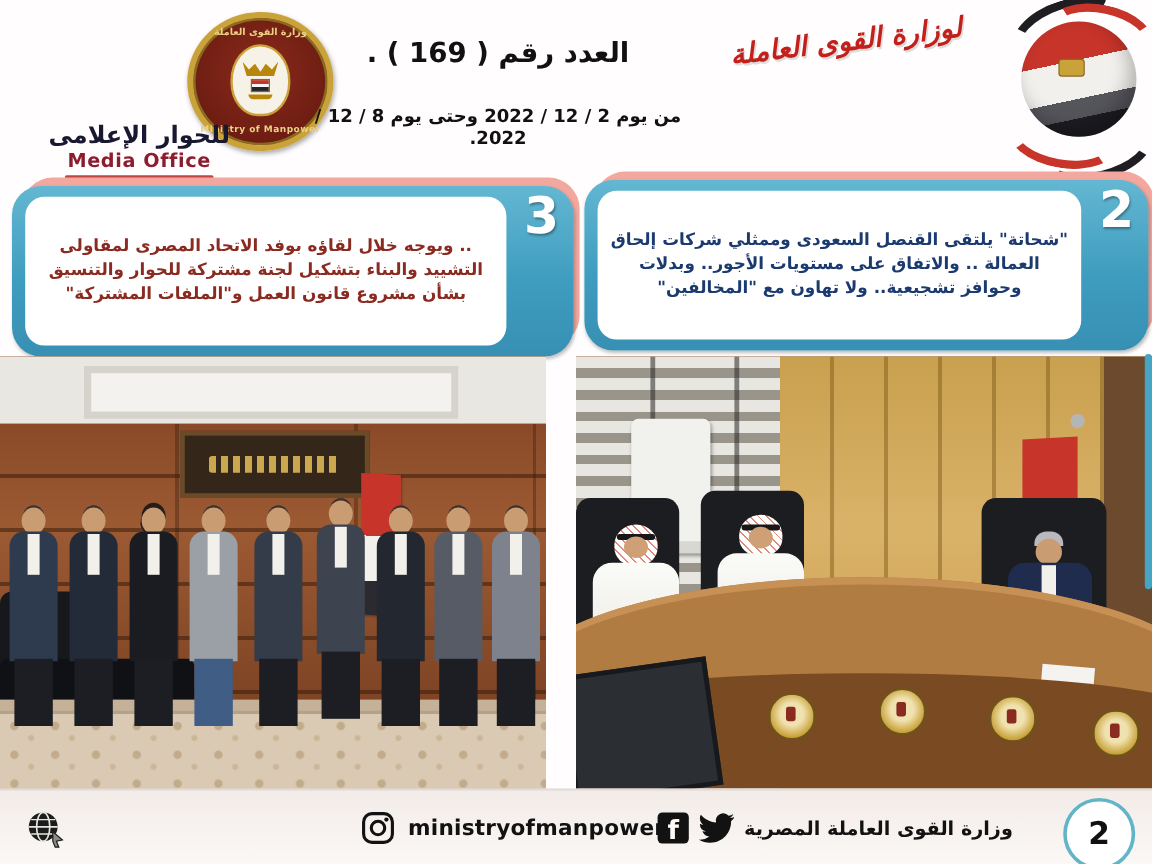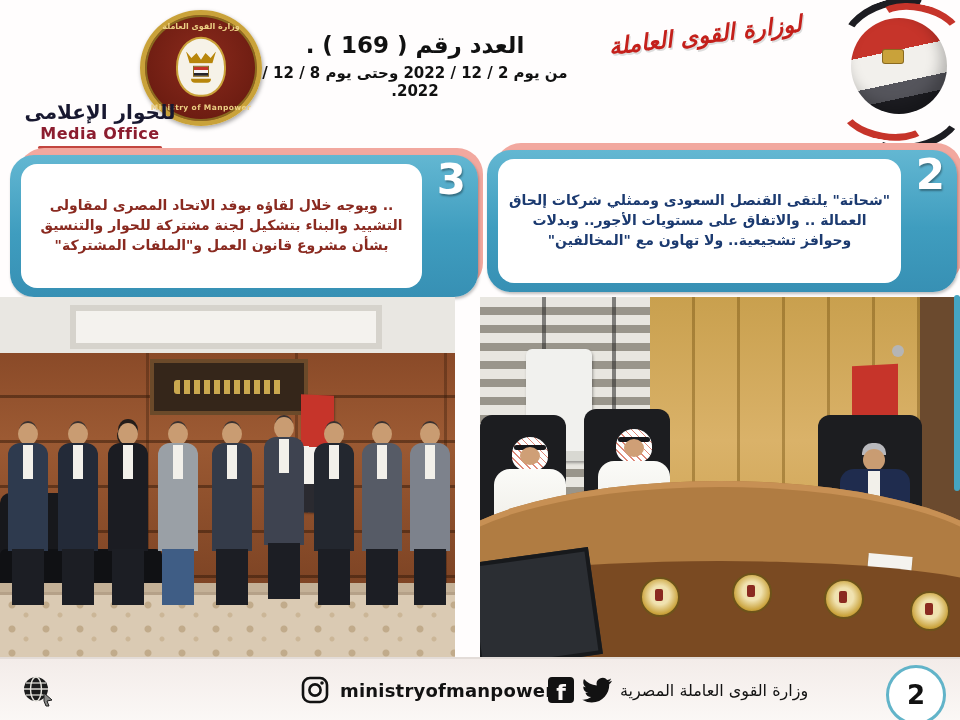--- a/index.html
+++ b/index.html
@@ -2,21 +2,21 @@
 <html lang="ar"><head>
 <meta charset="utf-8">
 <style>
   html,body{margin:0;padding:0;background:#ffffff;}
   .page{position:relative;width:960px;height:720px;overflow:hidden;background:#fffdfd;
         font-family:"DejaVu Sans","Liberation Sans",sans-serif;}
 
   
   .hdr{position:absolute;left:0;top:0;width:960px;height:150px;background:#fffdfd;}
 
-  .logo-block{position:absolute;left:10px;top:4px;width:290px;height:146px;}
+  .logo-block{position:absolute;left:26px;top:4px;width:290px;height:146px;}
   .seal{position:absolute;left:130px;top:6px;width:112px;height:106px;border-radius:50%;
         background:radial-gradient(circle at 50% 42%,#8a2a1c 0%,#6e1d12 70%,#5a160e 100%);
         border:5px solid #c9a23a;box-shadow:0 0 0 2px #8a6a1f inset,1px 2px 4px rgba(0,0,0,.35);}
   .seal-arc{position:absolute;width:100%;text-align:center;color:#ecd084;font-weight:bold;}
   .seal-arc.top{top:7px;font-size:8px;}
   .seal-arc.bottom{bottom:9px;font-size:7.5px;letter-spacing:.4px;}
   .seal-core{position:absolute;left:50%;top:50%;transform:translate(-50%,-52%);width:46px;height:56px;
         background:#f6f2e8;border-radius:50% 50% 46% 46%;border:2px solid #caa23a;
         display:flex;flex-direction:column;align-items:center;justify-content:center;gap:2px;}
   .eagle-wings{width:30px;height:12px;background:#b8860b;
@@ -25,21 +25,21 @@
         border:1px solid #8a6a1f;}
   .eagle-base{width:20px;height:4px;background:#b8860b;border-radius:0 0 4px 4px;}
   .office-ar{position:absolute;left:0;top:96px;width:180px;text-align:center;
         font-size:20px;font-weight:bold;color:#181830;}
   .office-en{position:absolute;left:0;top:120px;width:180px;text-align:center;
         font-size:16px;font-weight:bold;color:#8c1d2f;letter-spacing:.5px;}
   .office-line{position:absolute;left:28px;top:142px;width:124px;height:3px;background:#c2453f;border-radius:2px;}
 
   .issue-block{position:absolute;left:250px;top:18px;width:330px;height:120px;text-align:center;}
   .issue-line{direction:rtl;font-size:23px;font-weight:bold;color:#111;margin-top:14px;}
-  .date-line{direction:rtl;font-size:15px;font-weight:bold;color:#111;margin-top:6px;}
+  .date-line{direction:rtl;font-size:15px;font-weight:bold;color:#111;margin-top:30px;}
 
   .title-block{position:absolute;left:565px;top:8px;width:280px;height:135px;text-align:center;}
   .title-main{direction:rtl;font-size:36px;font-weight:900;color:#d3231e;
         text-shadow:2px 3px 1px #c2c2c2;margin-top:22px;}
   .title-sub{direction:rtl;display:inline-block;font-size:23px;font-weight:bold;font-style:italic;
         color:#c4201b;transform:rotate(-7deg);margin-top:14px;text-shadow:1px 2px 0 #dddddd;}
 
   .flag-sphere{position:absolute;left:845px;top:8px;width:108px;height:120px;}
   .sphere{position:absolute;left:6px;top:10px;width:96px;height:96px;border-radius:50%;overflow:hidden;
         background:linear-gradient(168deg,#c6342a 0 36%,#f2f0ec 36% 64%,#55555c 64% 78%,#1d1d22 78%);
@@ -168,21 +168,21 @@
   .edge-strip{position:absolute;left:954px;top:295px;width:6px;height:196px;background:#45a5c2;border-radius:3px;}
 
   
   .footer{position:absolute;left:0;top:657px;width:960px;height:63px;
         background:linear-gradient(180deg,#f3ece9,#fbf8f6);border-top:2px solid #e3dcd8;}
   .f-item{position:absolute;display:flex;align-items:center;gap:10px;top:12px;height:38px;}
   .f-web{left:20px;}
   .f-insta{left:300px;}
   .f-social{left:548px;gap:8px;}
   .f-text{font-size:18px;font-weight:bold;color:#121212;letter-spacing:.2px;}
-  .f-ar{direction:rtl;font-size:16px;font-weight:normal;color:#121212;}
+  .f-ar{direction:rtl;font-size:16px;font-weight:bold;color:#121212;}
   .icon{display:inline-flex;align-items:center;justify-content:center;}
   .fb-badge{width:26px;height:26px;background:#121212;border-radius:4px;color:#fbf8f6;
         font-size:22px;font-weight:900;display:flex;align-items:flex-end;justify-content:center;line-height:.9;}
   .page-circle{position:absolute;right:14px;top:6px;width:54px;height:54px;border-radius:50%;
         background:#ffffff;border:3px solid #62b4c9;display:flex;align-items:center;justify-content:center;
         font-size:26px;font-weight:bold;color:#111;}
 </style>
 </head>
 <body>
 

